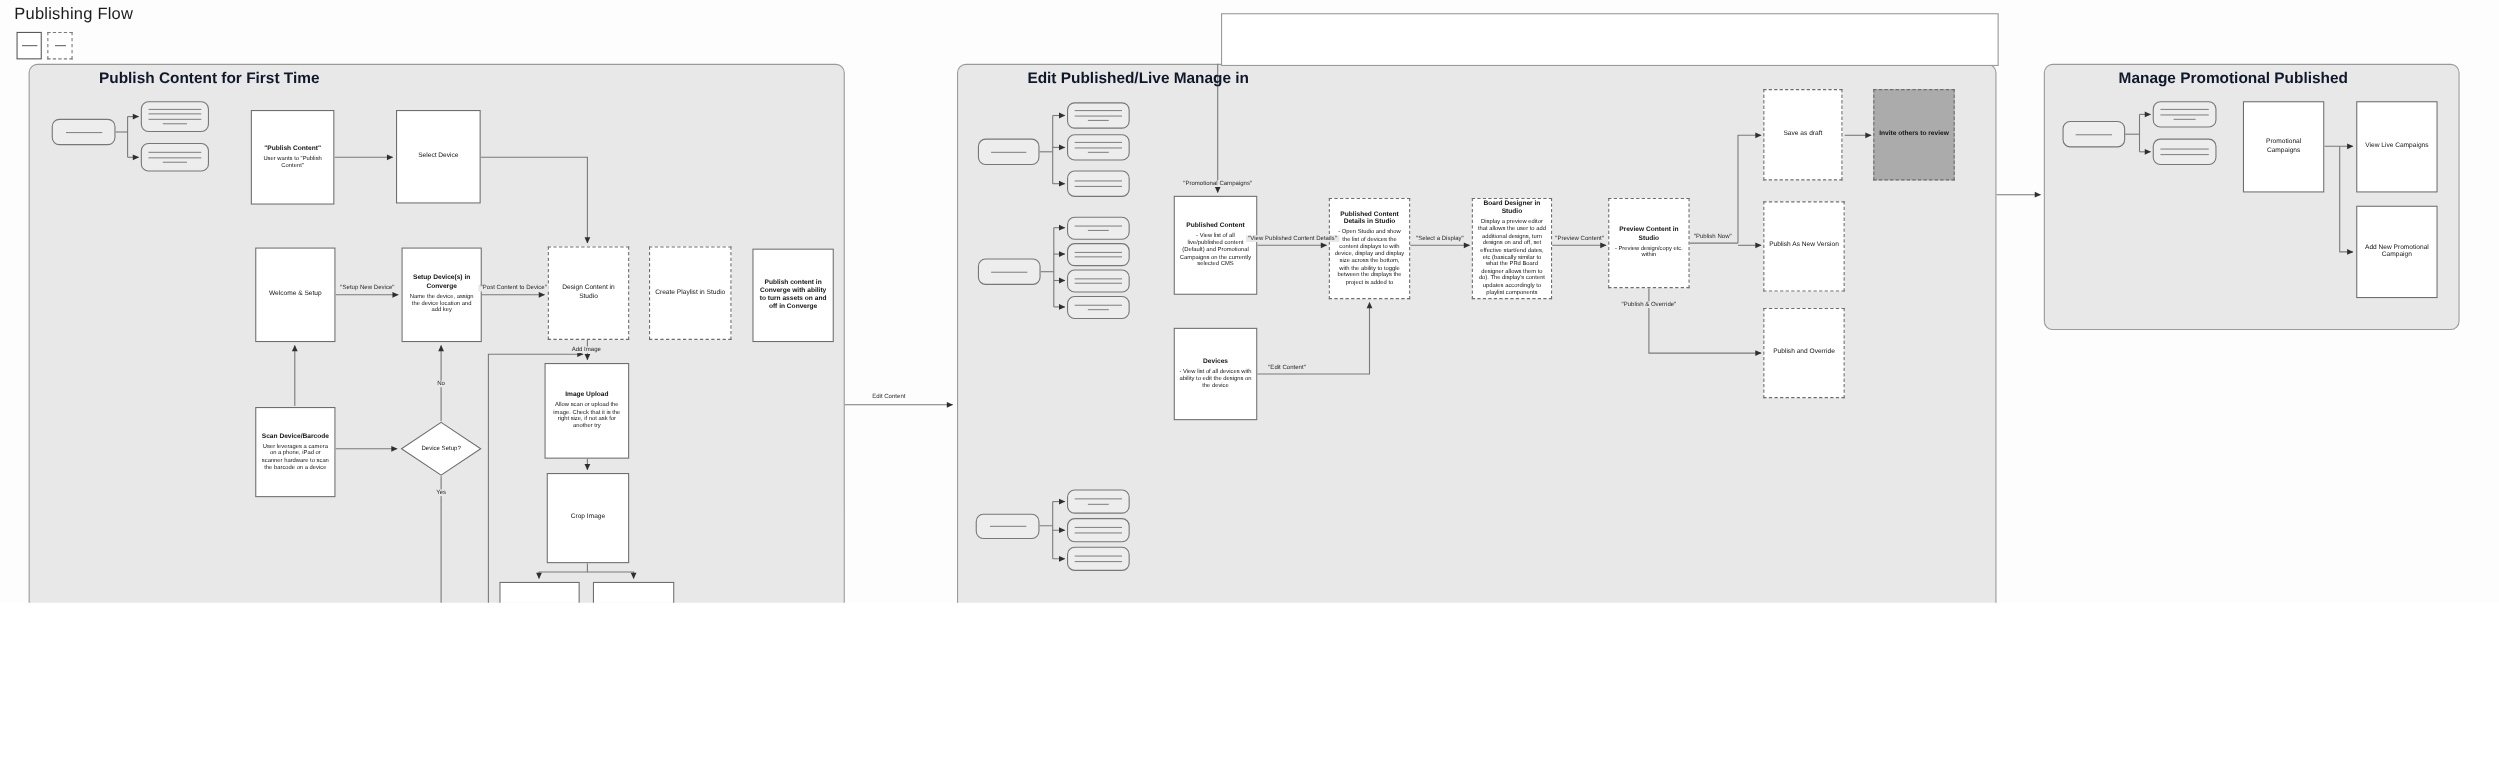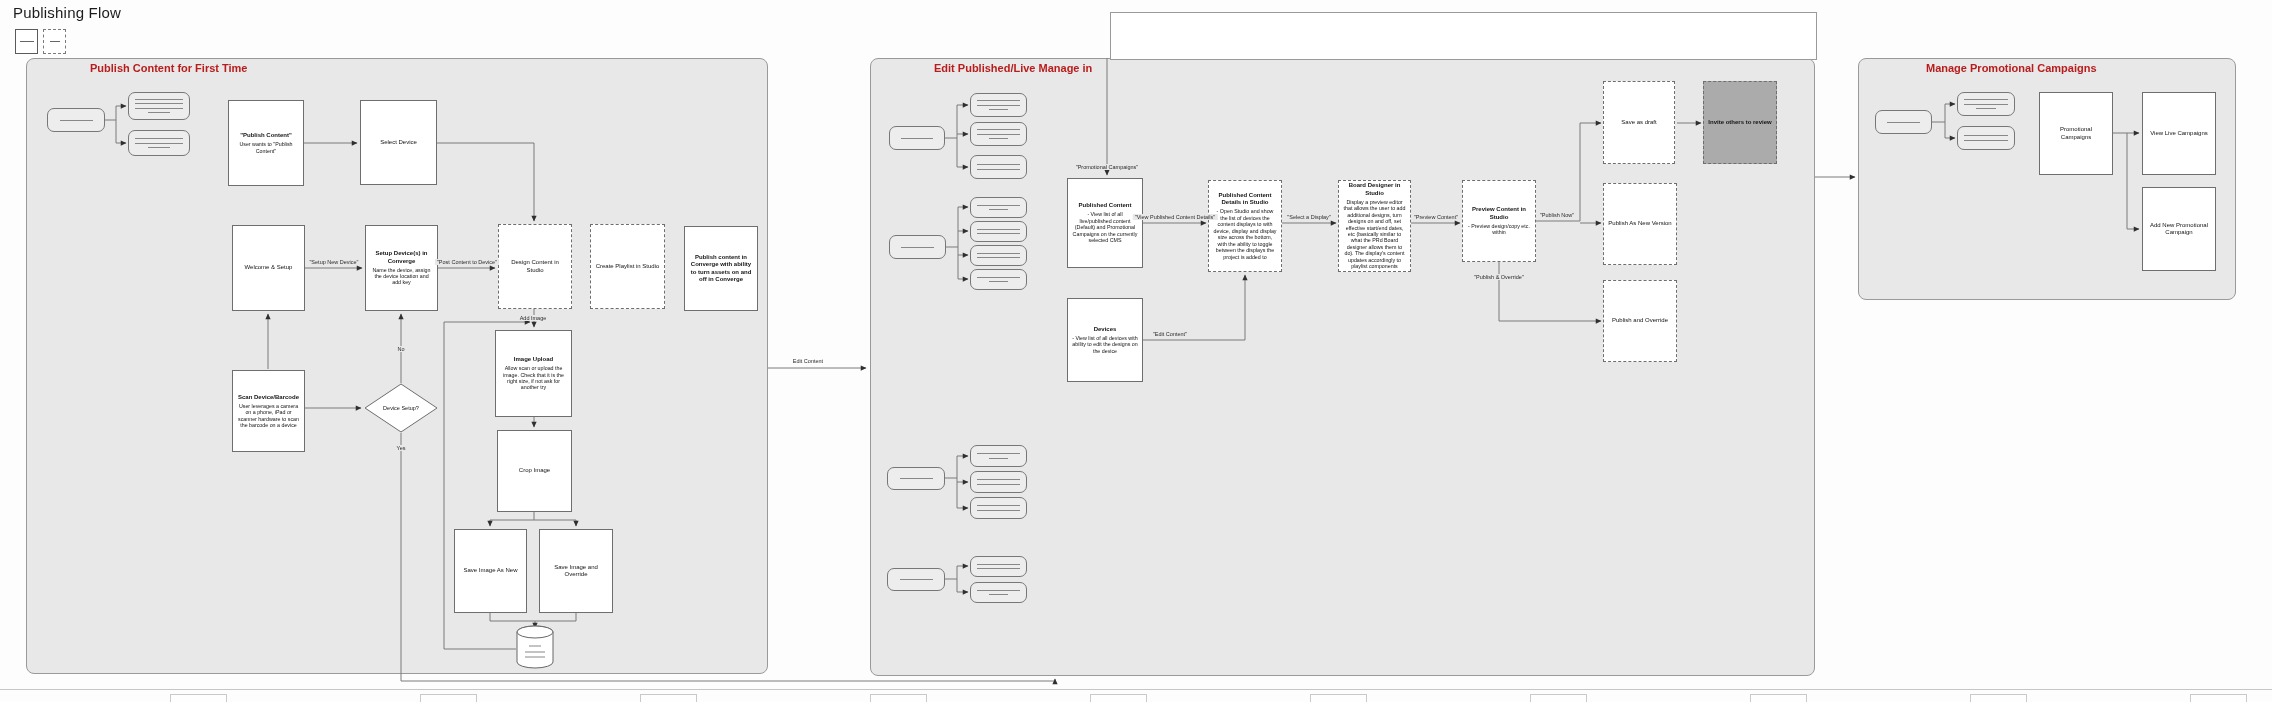--- a/index.html
+++ b/index.html
@@ -1,27 +1,27 @@
 <!DOCTYPE html>
 <html><head>
 <meta charset="utf-8">
 <style>
   html,body{margin:0;padding:0;}
   body{font-family:"Liberation Sans", sans-serif; background:#fff;}
-  #canvas{position:relative; width:2272px; height:702px; background:#fdfdfd; overflow:hidden;}
+  #canvas{position:relative; width:2272px; height:548px; background:#fdfdfd; overflow:hidden;}
 
   .main-title{position:absolute; left:13px; top:4px; font-size:15px; color:#1c1c1c; letter-spacing:.2px;}
 
   .swatch{position:absolute; width:21px; height:23px; background:#fff; display:flex; align-items:center; justify-content:center; z-index:5;}
   .swatch.solid{border:1px solid #5a5a5a;}
   .swatch.dash{border:1px dashed #7a7a7a;}
   .swatch i{display:block; height:1px; background:#666;}
 
   .panel{position:absolute; background:#e8e8e8; border:1px solid #9a9a9a; border-radius:8px; box-sizing:border-box; z-index:1;}
-  .ptitle{position:absolute; font-size:11px; font-weight:bold; color:#b91c1c; z-index:4; white-space:nowrap;padding-left:48px;}
+  .ptitle{position:absolute; font-size:14px; font-weight:bold; color:#0f172a; z-index:4; white-space:nowrap;padding-left:48px;}
 
   .wires{position:absolute; left:0; top:0; z-index:2; pointer-events:none;}
 
   .node{position:absolute; background:#fff; border:1px solid #6e6e6e; box-sizing:border-box;
         display:flex; flex-direction:column; align-items:center; justify-content:center;
         text-align:center; padding:3px 4px; z-index:3; color:#141414;}
   .node.dashed{border-style:dashed;}
   .node.gray{background:#ababab;}
   .node .t{font-weight:bold; font-size:6px; line-height:1.25;}
   .node .b{font-size:5.3px; line-height:1.22; margin-top:1.5px;}
@@ -58,21 +58,21 @@
   <div class="swatch dash" style="left:43px; top:29px;">
       <i style="width:10px"></i>
     </div>
 
   <div class="panel" style="left:26px; top:58px; width:742px; height:616px;"></div>
   <div class="panel" style="left:870px; top:58px; width:945px; height:618px;"></div>
   <div class="panel" style="left:1858px; top:58px; width:378px; height:242px;"></div>
 
   <div class="ptitle" style="left:42px; top:62px;">Publish Content for First Time</div>
   <div class="ptitle" style="left:886px; top:62px;">Edit Published/Live Manage in</div>
-  <div class="ptitle" style="left:1878px; top:62px;">Manage Promotional Campaigns</div>
+  <div class="ptitle" style="left:1878px; top:62px;">Manage Promotional Published</div>
 
   <div class="bigrect"></div>
 
   <svg class="wires" width="2272" height="702" viewBox="0 0 2272 702">
     <defs>
       <marker id="ah" viewBox="0 0 8 8" markerWidth="7" markerHeight="7" refX="6.5" refY="3.5" orient="auto">
         <path d="M0.5,0.5 L7,3.5 L0.5,6.5 z" fill="#2f2f2f"></path>
       </marker>
     </defs>
     <g stroke="#7a7a7a" stroke-width="1" fill="none">

